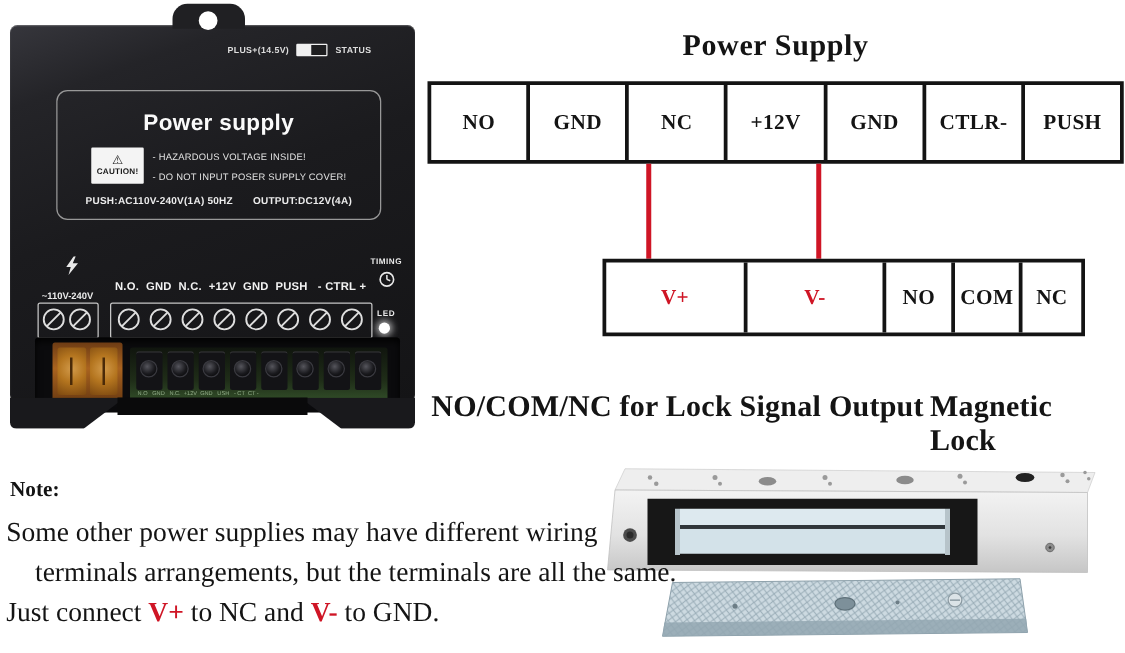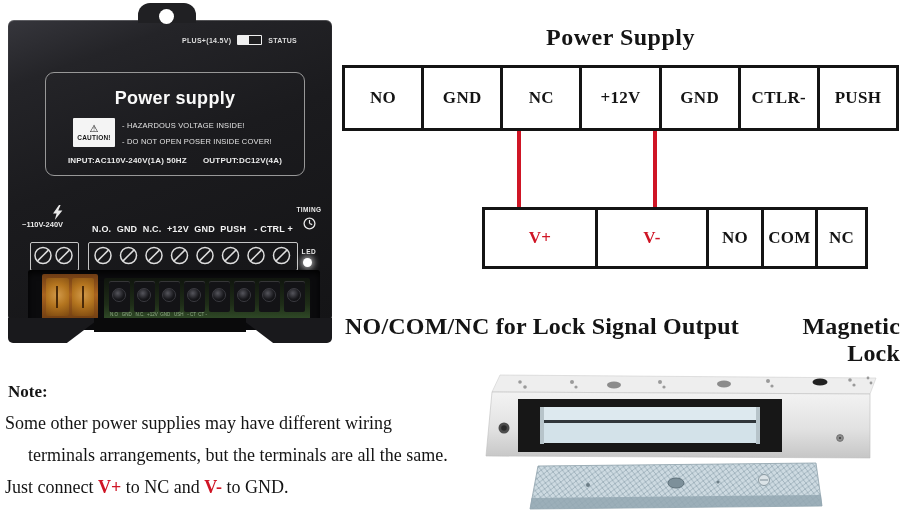--- a/index.html
+++ b/index.html
@@ -19,24 +19,24 @@
   .brow .cell{display:flex;align-items:center;justify-content:center;
         border-left:3px solid var(--table-border,#141414);font-size:17px;font-weight:700;letter-spacing:.3px;}
   .brow .cell:first-child{border-left:none;}
   .w-vp{width:110px}.w-vm{width:108px}.w-no{width:52px}.w-com{width:51px}.w-nc{width:47px}
   .red{color:var(--accent-red,#cf1525);}
   .wire{position:absolute;width:3.5px;background:var(--accent-red,#cf1525);}
   .wire.w1{left:517px;top:131px;height:78px;}
   .wire.w2{left:653px;top:131px;height:78px;}
   .cap{position:absolute;top:313px;font-size:24px;font-weight:700;letter-spacing:.2px;}
   .cap1{left:345px;}
-  .cap2{left:744px;text-align:right;}
+  .cap2{left:744px;}
 
   
-  .note div{position:absolute;font-size:18px;}
+  .note div{position:absolute;font-size:22px;}
   .note-h{left:8px;top:382px;font-weight:700;font-size:17px !important;text-align:center;}
   .note-l1{left:5px;top:413px;}
   .note-l2{left:28px;top:445px;}
   .note-l3{left:5px;top:477px;}
   .note-l3 .red{font-weight:700;}
 
   
   .device{position:absolute;left:8px;top:20px;width:324px;height:302px;border-radius:6px;
           background:linear-gradient(160deg,#36363c 0%,#242428 16%,#1b1b1e 45%,#141416 100%);
           box-shadow:inset 0 1px 0 rgba(255,255,255,.18), inset 0 0 0 1px rgba(255,255,255,.04);}
@@ -53,21 +53,21 @@
   .caution{position:absolute;left:27px;top:45px;width:42px;height:29px;background:#f4f4f4;border-radius:1px;
            display:flex;flex-direction:column;align-items:center;justify-content:center;color:#151515;}
   .caution .tri{font-size:10px;line-height:10px;}
   .caution .ctext{font-family:"Liberation Sans",sans-serif;font-size:6.5px;font-weight:800;letter-spacing:.2px;}
   .warn{position:absolute;left:76px;font-family:"Liberation Sans",sans-serif;font-size:7.5px;font-weight:400;
         color:#e2e2e2;letter-spacing:.2px;}
   .warn1{top:48px;} .warn2{top:64px;}
   .specs{position:absolute;left:0;top:83px;width:100%;display:flex;justify-content:center;gap:16px;
          font-family:"Liberation Sans",sans-serif;font-size:8px;font-weight:700;color:#ececec;letter-spacing:.2px;}
   .bolt{position:absolute;left:44px;top:185px;}
-  .ac-label{position:absolute;left:14px;top:200px;width:64px;text-align:left;
+  .ac-label{position:absolute;left:14px;top:212px;width:64px;text-align:center;
             font-family:"Liberation Sans",sans-serif;font-size:7.5px;font-weight:700;color:#eaeaea;}
   .screwbox{position:absolute;top:222px;height:27px;border:1px solid #c6c6c6;border-radius:2px;}
   .screwbox.left{left:22px;width:47px;}
   .screwbox.right{left:80px;width:208px;}
   .term-labels{position:absolute;left:84px;top:204px;white-space:pre;
                font-family:"Liberation Sans",sans-serif;font-size:9px;font-weight:700;color:#f2f2f2;letter-spacing:.2px;}
   .timing-label{position:absolute;left:278px;top:186px;width:46px;text-align:center;
                 font-family:"Liberation Sans",sans-serif;font-size:6.5px;font-weight:700;color:#eaeaea;letter-spacing:.4px;}
   .clock{position:absolute;left:294px;top:196px;}
   .led-label{position:absolute;left:286px;top:228px;width:30px;text-align:center;
@@ -114,23 +114,23 @@
       <span>STATUS</span>
     </div>
 
     <div class="panel">
       <div class="panel-title">Power supply</div>
       <div class="caution">
         <span class="tri">⚠</span>
         <span class="ctext">CAUTION!</span>
       </div>
       <div class="warn warn1">- HAZARDOUS VOLTAGE INSIDE!</div>
-      <div class="warn warn2">- DO NOT OPEN POSER INSIDE COVER!</div>
+      <div class="warn warn2">- DO NOT INPUT POSER SUPPLY COVER!</div>
       <div class="specs">
-        <span>INPUT:AC110V-240V(1A) 50HZ</span>
+        <span>PUSH:AC110V-240V(1A) 50HZ</span>
         <span>OUTPUT:DC12V(4A)</span>
       </div>
     </div>
 
     <svg class="bolt" width="11" height="15" viewBox="0 0 11 15">
       <polygon points="7,0 1,8.5 4.6,8.5 2.8,15 10.4,5.6 6.2,5.6 8.6,0" fill="#e9e9e9"></polygon>
     </svg>
     <div class="ac-label">~110V-240V</div>
 
     <div class="screwbox left">

